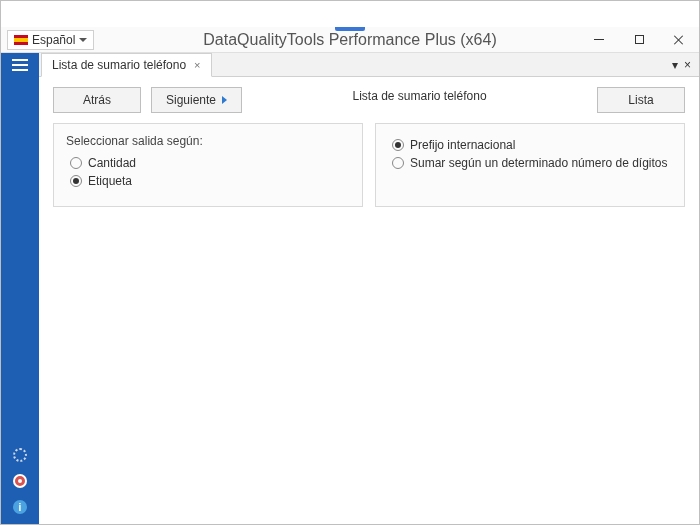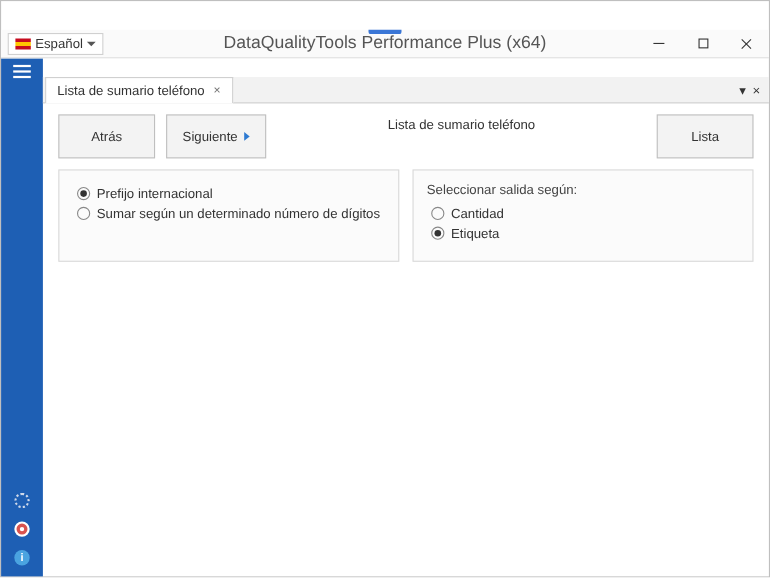--- a/index.html
+++ b/index.html
@@ -21,27 +21,27 @@
   .body-row { flex:1; display:flex; min-height:0; }
   .sidebar { width: 38px; background:#1e5fb4; display:flex; flex-direction:column; align-items:center; }
   .sidebar-top { padding-top:6px; }
   .hamburger { width:16px; height:12px; display:flex; flex-direction:column; justify-content:space-between; }
   .hamburger span { height:2px; background:#fff; }
   .sidebar-bottom { margin-top:auto; display:flex; flex-direction:column; align-items:center; gap:12px; padding-bottom:10px; }
   .gear-icon { width:14px; height:14px; border:2px dotted #cfd9ea; border-radius:50%; }
   .help-ring { width:14px; height:14px; border-radius:50%; background:#fff; position:relative; }
   .help-ring::before { content:""; position:absolute; inset:2px; border:3px solid #d9534f; border-radius:50%; }
   .info-icon { width:14px; height:14px; border-radius:50%; background:#4aa3e0; color:#fff; font-weight:bold; font-size:10px; display:flex; align-items:center; justify-content:center; }
-  .content-col { flex:1; display:flex; flex-direction:column; min-width:0;margin-top:17px; }
+  .content-col { flex:1; display:flex; flex-direction:column; min-width:0; }
   .tabstrip { height:24px; display:flex; align-items:stretch; border-bottom:1px solid #d0d0d0; background:#f2f2f2; }
   .tab { display:flex; align-items:center; gap:8px; padding:0 10px; background:#fff; border:1px solid #d0d0d0; border-bottom:1px solid #fff; margin-bottom:-1px; margin-left:2px; font-size:12px; color:#444; }
   .tab .x { color:#777; font-size:11px; cursor:pointer; }
   .tab-tools { margin-left:auto; display:flex; align-items:center; gap:6px; padding-right:8px; color:#777; font-size:11px; }
   .toolbar { display:flex; align-items:flex-start; padding:10px 14px 6px 14px; gap:10px; }
-  .btn { height:40px; min-width:88px; padding:0 14px; border:1px solid #bfbfbf; background:#f3f3f3; display:inline-flex; align-items:center; justify-content:center; gap:6px; color:#444; }
+  .btn { height:26px; min-width:88px; padding:0 14px; border:1px solid #bfbfbf; background:#f3f3f3; display:inline-flex; align-items:center; justify-content:center; gap:6px; color:#444; }
   .title-block { flex:1; text-align:center; color:#555; line-height:1.5; }
   .panels { display:flex; gap:12px; padding:4px 14px 14px 14px; }
   .panel { flex:1; border:1px solid #d9d9d9; background:#fbfbfb; padding:10px 12px 14px 12px; }
   .panel-title { margin-bottom:8px; color:#444; }
   .radio-row { display:flex; align-items:center; gap:6px; margin:4px 0 4px 4px; color:#444; }
   .radio { width:12px; height:12px; border:1px solid #888; border-radius:50%; display:inline-flex; align-items:center; justify-content:center; flex-shrink:0; }
   .radio.checked::after { content:""; width:6px; height:6px; background:#333; border-radius:50%; }
   .chev-right { width:0; height:0; border-top:4px solid transparent; border-bottom:4px solid transparent; border-left:5px solid #2e7ad1; }
 </style>
 </head>
@@ -109,37 +109,37 @@
         <div class="title-block">
           <div>Lista de sumario teléfono</div>
         </div>
         <div class="btn">
           <span>Lista</span>
         </div>
       </div>
 
       <div class="panels">
         <div class="panel">
-          <label class="radio-row">
-            <span class="radio checked"></span>
-            <span>Prefijo internacional</span>
-          </label>
-          <label class="radio-row">
-            <span class="radio"></span>
-            <span>Sumar según un determinado número de dígitos</span>
-          </label>
-        </div>
-        <div class="panel">
           <div class="panel-title">Seleccionar salida según:</div>
           <label class="radio-row">
             <span class="radio"></span>
             <span>Cantidad</span>
           </label>
           <label class="radio-row">
             <span class="radio checked"></span>
             <span>Etiqueta</span>
           </label>
         </div>
+        <div class="panel">
+          <label class="radio-row">
+            <span class="radio checked"></span>
+            <span>Prefijo internacional</span>
+          </label>
+          <label class="radio-row">
+            <span class="radio"></span>
+            <span>Sumar según un determinado número de dígitos</span>
+          </label>
+        </div>
       </div>
 
     </div>
   </div>
 </div>
 
 </body></html>

